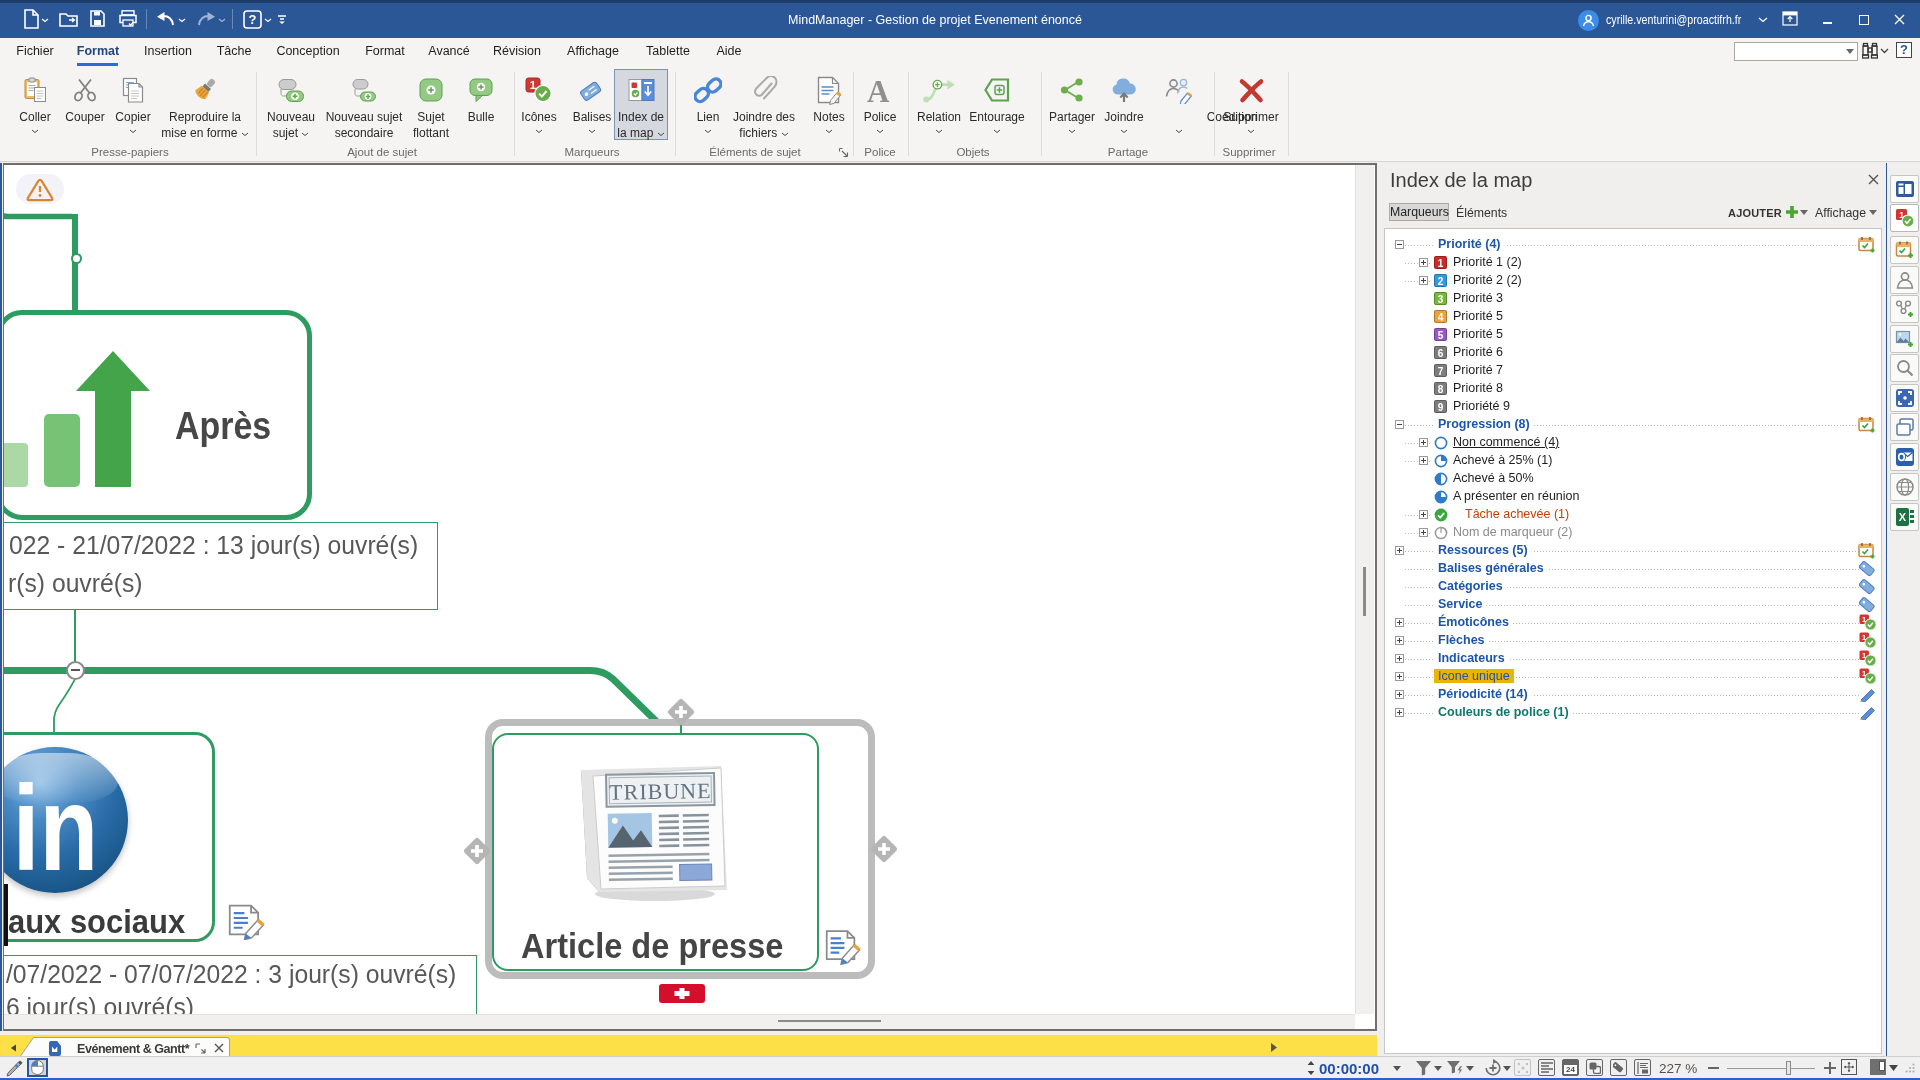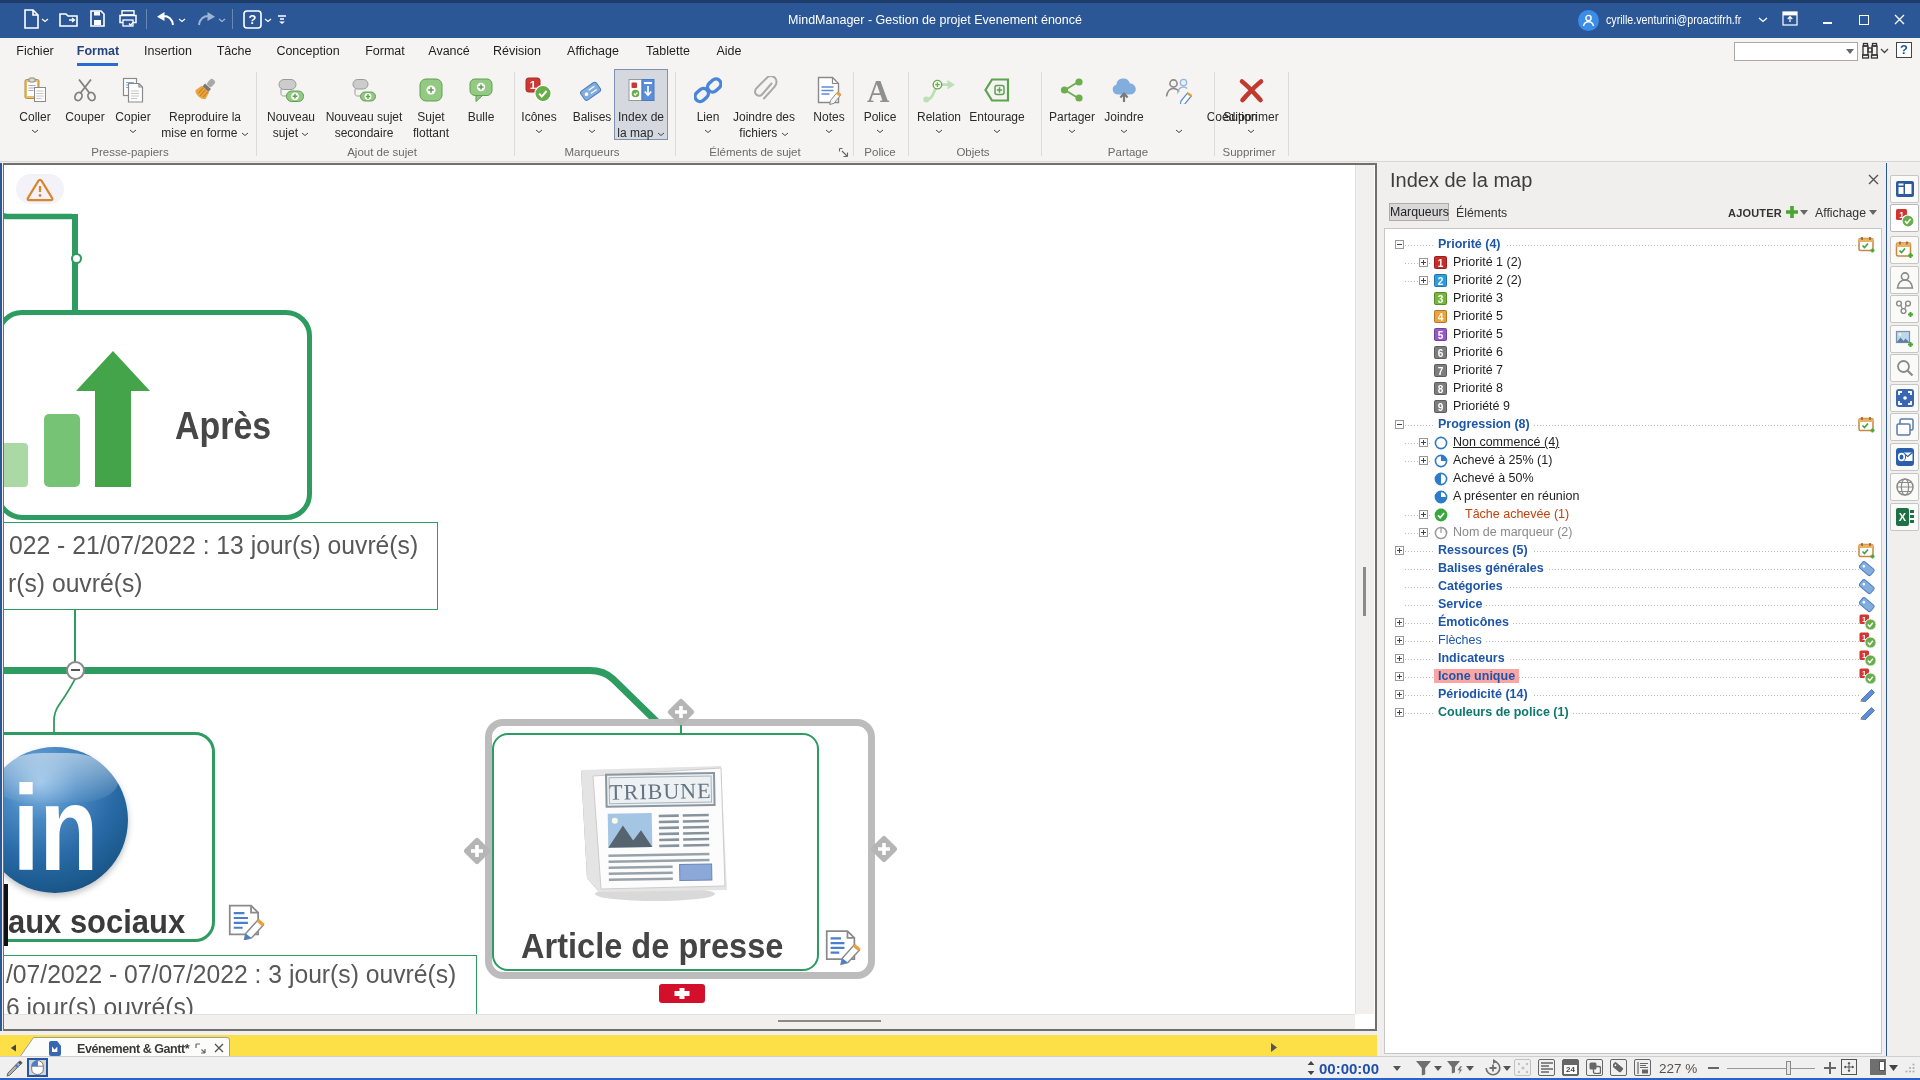--- a/index.html
+++ b/index.html
@@ -709,39 +709,39 @@
 <div class="pbox plus" style="left:17px;top:455px"></div>
 <div class="treerow" style="left:56px;top:452px;font-weight:bold;color:#1d56a8;background:#fff;padding:0 4px">Émoticônes</div>
 <svg class="a" style="left:481px;top:451px" width="18" height="17" viewBox="0 0 18 17">
         <rect x="0.5" y="0.5" width="9.5" height="9.5" rx="1.5" fill="#cf3732"></rect>
         <text x="5.2" y="8" fill="#fff" font-size="7.5" font-weight="bold" text-anchor="middle" font-family="Liberation Sans">1</text>
         <circle cx="11.5" cy="10.5" r="5.6" fill="#67ad49" stroke="#fff"></circle>
         <path d="M8.8 10.6l1.9 2 3.2-3.8" stroke="#fff" stroke-width="1.4" fill="none"></path>
       </svg>
 <div class="dotline" style="left:27px;top:478px;width:454px"></div>
 <div class="pbox plus" style="left:17px;top:473px"></div>
-<div class="treerow" style="left:56px;top:470px;font-weight:normal;color:#1d56a8;background:#fff;padding:0 4px">Flèches</div>
+<div class="treerow" style="left:56px;top:470px;font-weight:bold;color:#1d56a8;background:#fff;padding:0 4px">Flèches</div>
 <svg class="a" style="left:481px;top:469px" width="18" height="17" viewBox="0 0 18 17">
         <rect x="0.5" y="0.5" width="9.5" height="9.5" rx="1.5" fill="#cf3732"></rect>
         <text x="5.2" y="8" fill="#fff" font-size="7.5" font-weight="bold" text-anchor="middle" font-family="Liberation Sans">1</text>
         <circle cx="11.5" cy="10.5" r="5.6" fill="#67ad49" stroke="#fff"></circle>
         <path d="M8.8 10.6l1.9 2 3.2-3.8" stroke="#fff" stroke-width="1.4" fill="none"></path>
       </svg>
 <div class="dotline" style="left:27px;top:496px;width:454px"></div>
 <div class="pbox plus" style="left:17px;top:491px"></div>
 <div class="treerow" style="left:56px;top:488px;font-weight:bold;color:#1d56a8;background:#fff;padding:0 4px">Indicateurs</div>
 <svg class="a" style="left:481px;top:487px" width="18" height="17" viewBox="0 0 18 17">
         <rect x="0.5" y="0.5" width="9.5" height="9.5" rx="1.5" fill="#cf3732"></rect>
         <text x="5.2" y="8" fill="#fff" font-size="7.5" font-weight="bold" text-anchor="middle" font-family="Liberation Sans">1</text>
         <circle cx="11.5" cy="10.5" r="5.6" fill="#67ad49" stroke="#fff"></circle>
         <path d="M8.8 10.6l1.9 2 3.2-3.8" stroke="#fff" stroke-width="1.4" fill="none"></path>
       </svg>
 <div class="dotline" style="left:27px;top:514px;width:454px"></div>
 <div class="pbox plus" style="left:17px;top:509px"></div>
-<div class="treerow" style="left:56px;top:506px;font-weight:bold;color:#1d56a8;background:#fca5a5;padding:0 4px">Icone unique</div>
+<div class="treerow" style="left:56px;top:506px;font-weight:normal;color:#1d56a8;background:#eab308;padding:0 4px">Icone unique</div>
 <svg class="a" style="left:481px;top:505px" width="18" height="17" viewBox="0 0 18 17">
         <rect x="0.5" y="0.5" width="9.5" height="9.5" rx="1.5" fill="#cf3732"></rect>
         <text x="5.2" y="8" fill="#fff" font-size="7.5" font-weight="bold" text-anchor="middle" font-family="Liberation Sans">1</text>
         <circle cx="11.5" cy="10.5" r="5.6" fill="#67ad49" stroke="#fff"></circle>
         <path d="M8.8 10.6l1.9 2 3.2-3.8" stroke="#fff" stroke-width="1.4" fill="none"></path>
       </svg>
 <div class="dotline" style="left:27px;top:532px;width:454px"></div>
 <div class="pbox plus" style="left:17px;top:527px"></div>
 <div class="treerow" style="left:56px;top:524px;font-weight:bold;color:#1d56a8;background:#fff;padding:0 4px">Périodicité (14)</div>
 <svg class="a" style="left:481px;top:525px" width="18" height="14" viewBox="0 0 18 14">

